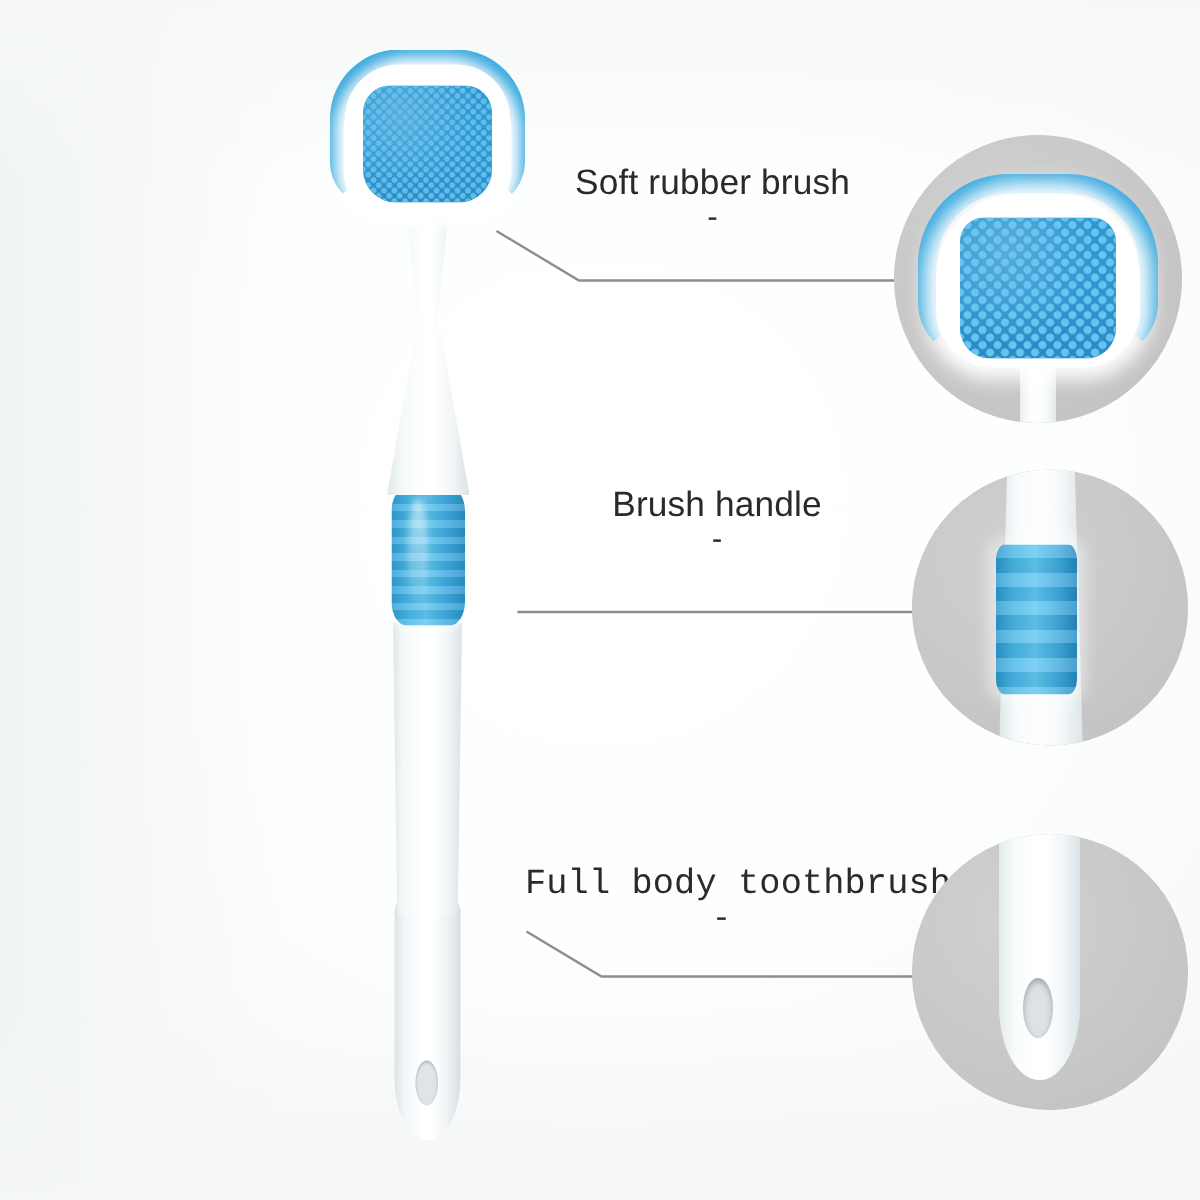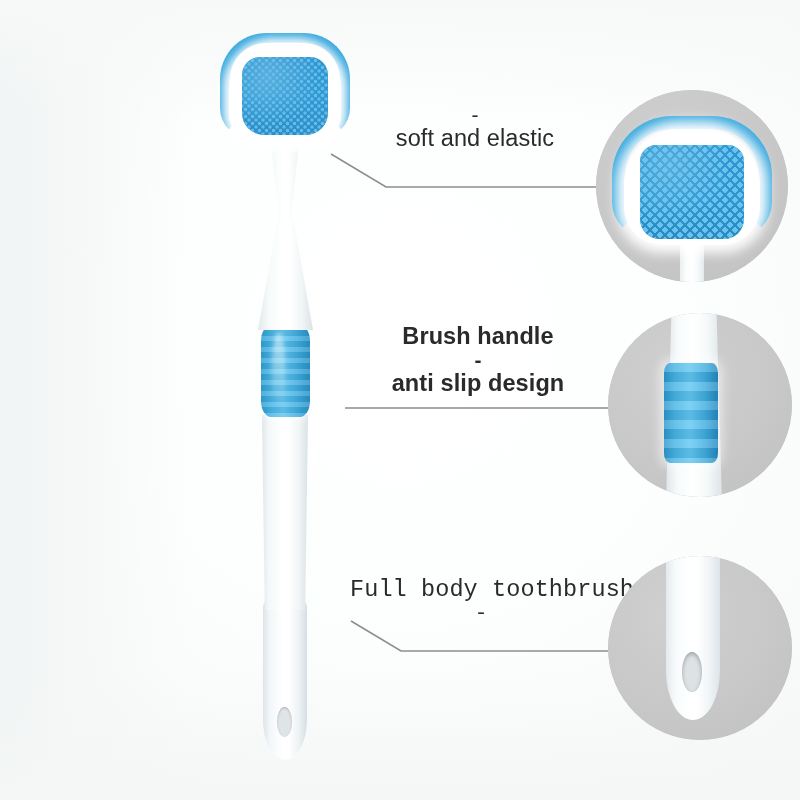--- a/index.html
+++ b/index.html
@@ -232,28 +232,27 @@
     </div>
   </div>
 
   <svg class="leaders" viewBox="0 0 800 800" preserveAspectRatio="none">
     <polyline points="331,154 386,187 700,187" fill="none" stroke="#8d8d8d" stroke-width="1.6"></polyline>
     <polyline points="345,408 700,408" fill="none" stroke="#8d8d8d" stroke-width="1.6"></polyline>
     <polyline points="351,621 401,651 700,651" fill="none" stroke="#8d8d8d" stroke-width="1.6"></polyline>
   </svg>
 
   <div class="label" style="left:355px;top:106px;width:240px;">
+    <span>Soft rubber brush</span>
     <span class="dash">-</span>
-    <span>soft and elastic</span>
-  </div>
-
-  <div class="label" style="left:358px;top:321px;width:240px;font-weight:bold;">
+  </div>
+
+  <div class="label" style="left:358px;top:321px;width:240px;">
     <span>Brush handle</span>
     <span class="dash">-</span>
-    <span>anti slip design</span>
   </div>
 
   <div class="label" style="left:350px;top:575px;width:262px;font-family:Liberation Mono, monospace;">
     <span>Full body toothbrush</span>
     <span class="dash">-</span>
   </div>
 
   <div class="inset" style="left:596px;top:90px;width:192px;height:192px;">
     <div class="innerShade"></div>
     <div class="i1-stem" style="left:84px;top:118px;width:24px;height:78px;"></div>

